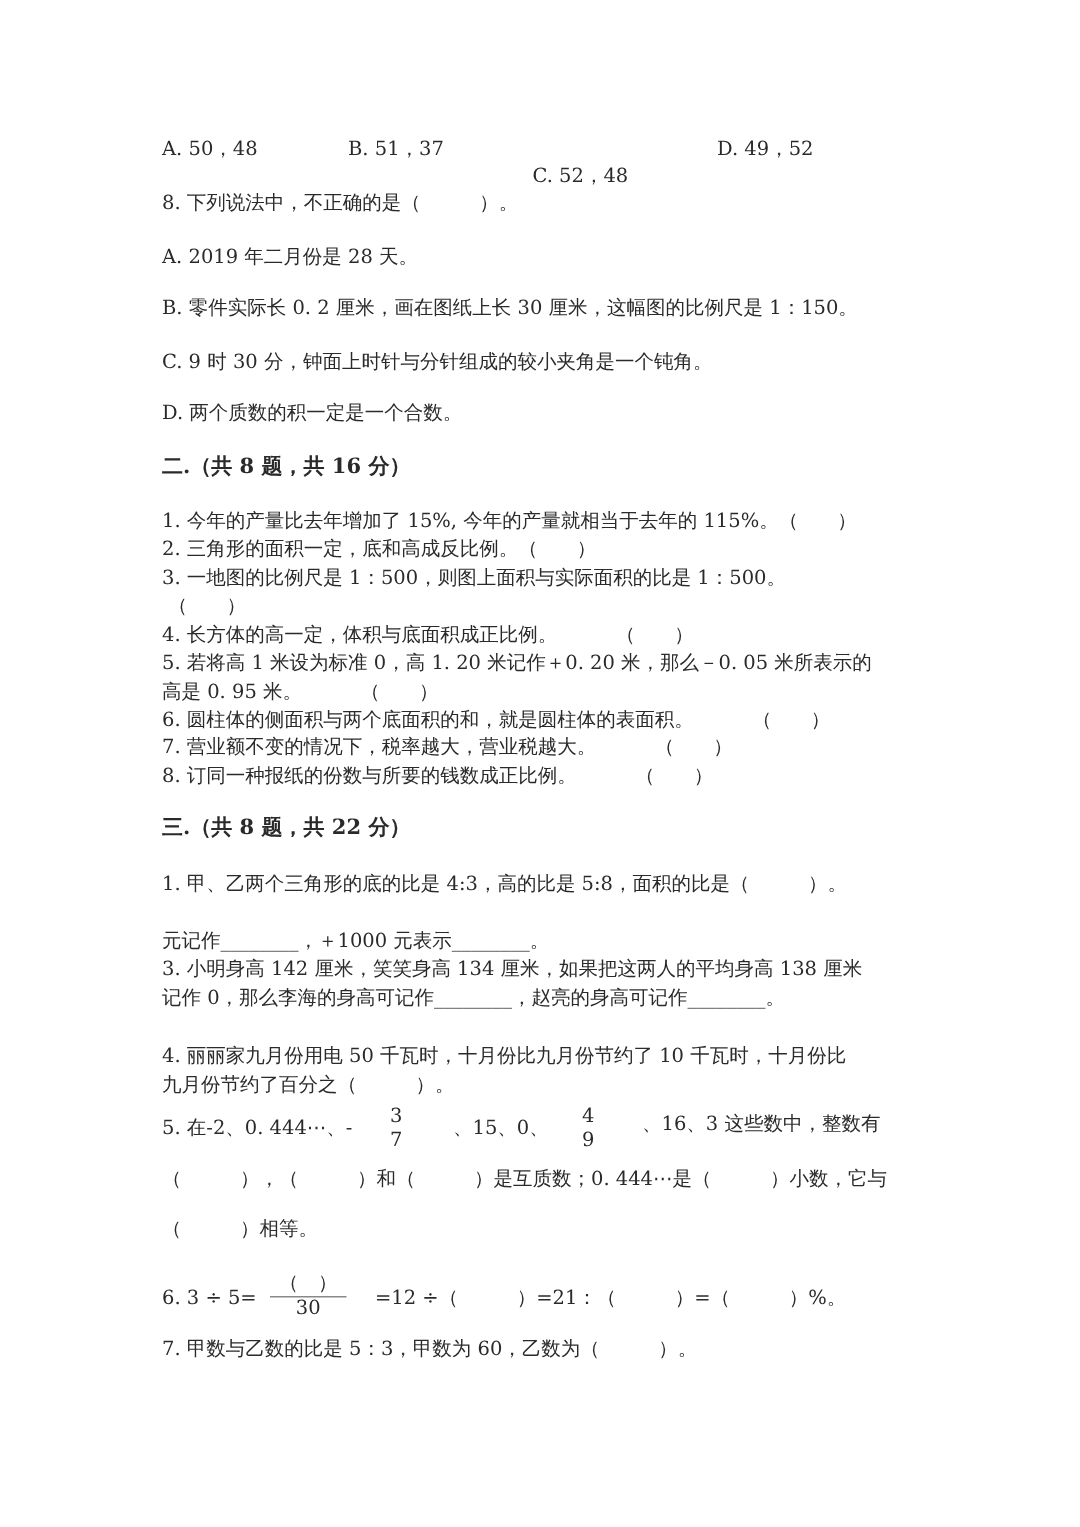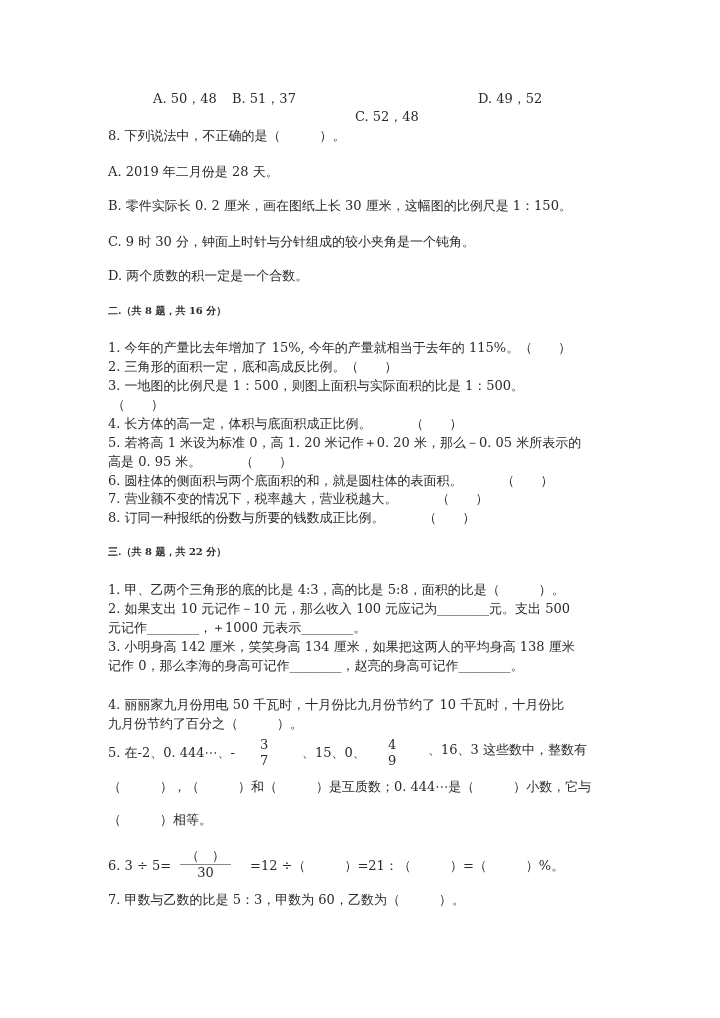--- a/index.html
+++ b/index.html
@@ -3,32 +3,32 @@
 <meta charset="utf-8">
 <style>
   html, body { margin: 0; padding: 0; background: #ffffff; }
   body {
     width: 720px; height: 1018px; position: relative; overflow: hidden;
     font-family: "DejaVu Serif", "Liberation Serif", serif;
     color: #2a2a2a;
   }
   .page { position: absolute; left: 0; top: 0; width: 720px; height: 1018px; }
   .t { position: absolute; font-size: 13px; line-height: 16px; white-space: nowrap; }
-  .h { font-weight: bold; font-size: 10px; }
+  .h { font-weight: bold; font-size: 14px; }
   .opt { position: absolute; font-size: 13px; white-space: nowrap; }
   .frac { position: absolute; text-align: center; font-size: 13px; }
   .frac .num, .frac .den { display: block; line-height: 16px; }
   .frac.lined .num { border-bottom: 1px solid #888; padding: 0 6px; }
 </style>
 </head>
 <body>
 
 <div class="page">
 
-  <span class="opt" style="left:108px;top:90px;margin-left:45px;">A. 50，48</span>
+  <span class="opt" style="left:108px;top:90px;">A. 50，48</span>
   <span class="opt" style="left:232px;top:90px;">B. 51，37</span>
   <span class="opt" style="left:355px;top:108px;">C. 52，48</span>
   <span class="opt" style="left:478px;top:90px;">D. 49，52</span>
 
   <span class="t" style="left:108px;top:128px;">8. 下列说法中，不正确的是（　　　）。</span>
   <span class="t" style="left:108px;top:164px;">A. 2019 年二月份是 28 天。</span>
   <span class="t" style="left:108px;top:198px;">B. 零件实际长 0. 2 厘米，画在图纸上长 30 厘米，这幅图的比例尺是 1：150。</span>
   <span class="t" style="left:108px;top:234px;">C. 9 时 30 分，钟面上时针与分针组成的较小夹角是一个钝角。</span>
   <span class="t" style="left:108px;top:268px;">D. 两个质数的积一定是一个合数。</span>
 
@@ -39,21 +39,20 @@
   <span class="t" style="left:112px;top:397px;">（　　）</span>
   <span class="t" style="left:108px;top:416px;">4. 长方体的高一定，体积与底面积成正比例。　　　（　　）</span>
   <span class="t" style="left:108px;top:435px;">5. 若将高 1 米设为标准 0，高 1. 20 米记作＋0. 20 米，那么－0. 05 米所表示的</span>
   <span class="t" style="left:108px;top:454px;">高是 0. 95 米。　　　（　　）</span>
   <span class="t" style="left:108px;top:473px;">6. 圆柱体的侧面积与两个底面积的和，就是圆柱体的表面积。　　　（　　）</span>
   <span class="t" style="left:108px;top:491px;">7. 营业额不变的情况下，税率越大，营业税越大。　　　（　　）</span>
   <span class="t" style="left:108px;top:510px;">8. 订同一种报纸的份数与所要的钱数成正比例。　　　（　　）</span>
 
   <span class="t h" style="left:108px;top:544px;">三.（共 8 题，共 22 分）</span>
   <span class="t" style="left:108px;top:582px;">1. 甲、乙两个三角形的底的比是 4:3，高的比是 5:8，面积的比是（　　　）。</span>
-  <span class="t" style="left:108px;top:601px;">2. 如果支出 10 元记作－10 元，那么收入 100 元应记为________元。支出 500</span>
   <span class="t" style="left:108px;top:620px;">元记作________，＋1000 元表示________。</span>
   <span class="t" style="left:108px;top:639px;">3. 小明身高 142 厘米，笑笑身高 134 厘米，如果把这两人的平均身高 138 厘米</span>
   <span class="t" style="left:108px;top:658px;">记作 0，那么李海的身高可记作________，赵亮的身高可记作________。</span>
   <span class="t" style="left:108px;top:697px;">4. 丽丽家九月份用电 50 千瓦时，十月份比九月份节约了 10 千瓦时，十月份比</span>
   <span class="t" style="left:108px;top:716px;">九月份节约了百分之（　　　）。</span>
 
   <span class="t" style="left:108px;top:745px;">5. 在-2、0. 444⋯、-</span>
   <span class="frac" style="left:260px;top:737px;">
     <span class="num">3</span>
     <span class="den">7</span>

